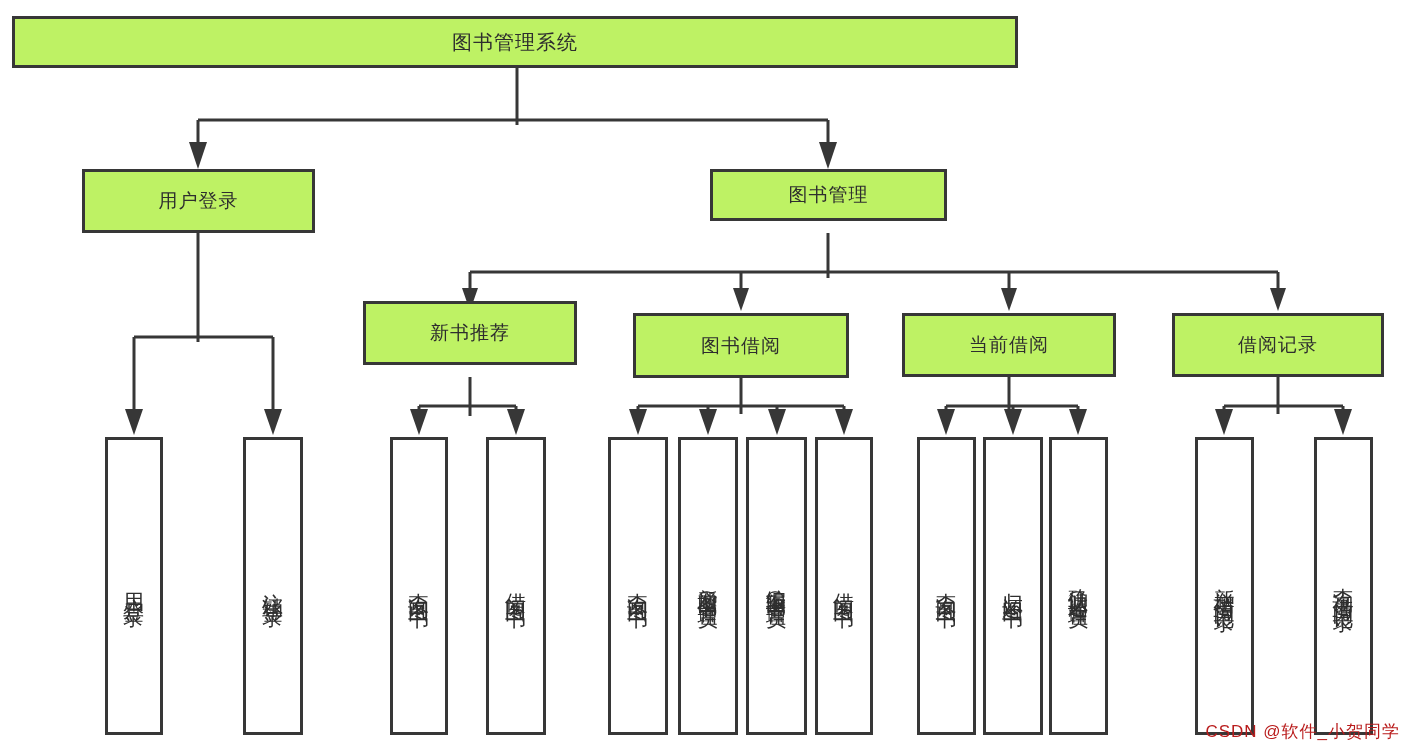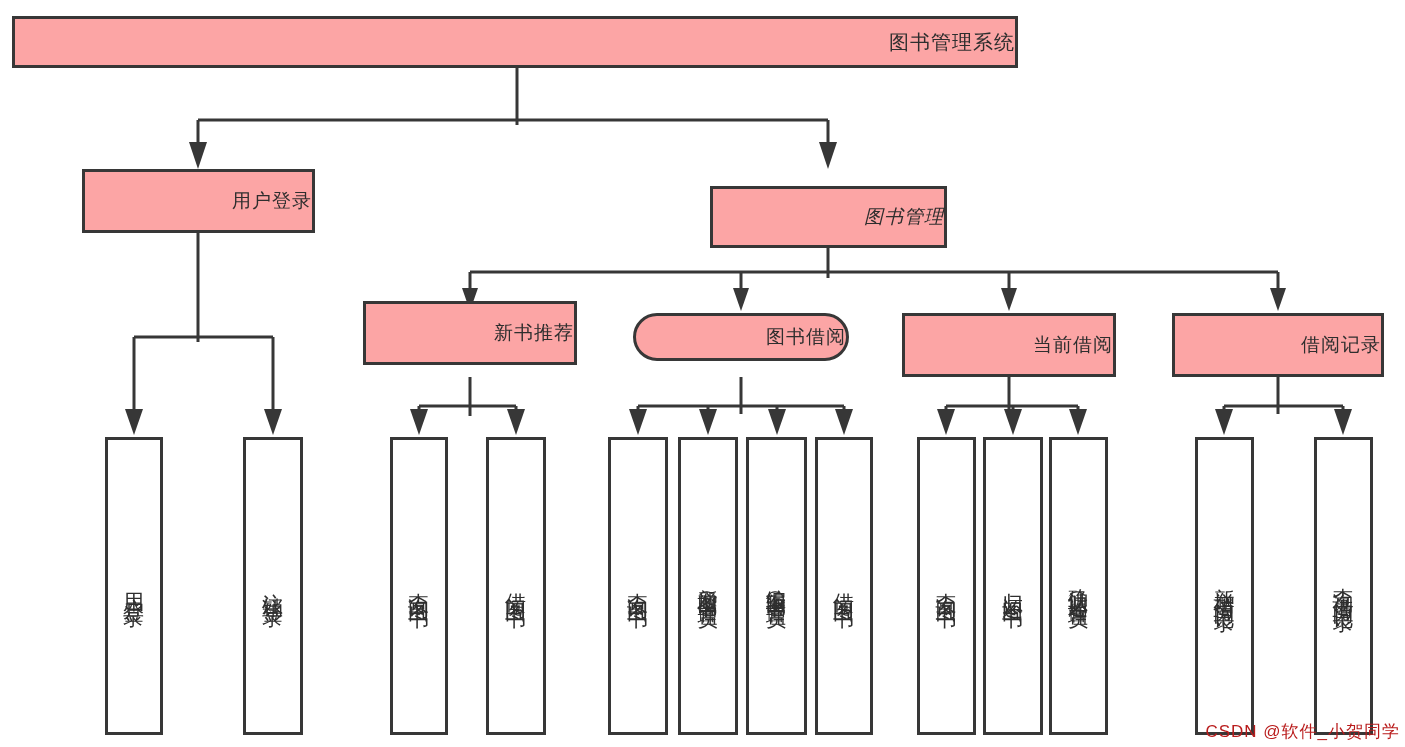--- a/index.html
+++ b/index.html
@@ -9,25 +9,25 @@
     height: 747px;
     background: #ffffff;
     font-family: "Liberation Sans", sans-serif;
     color: #2e2e2e;
     overflow: hidden;
   }
   .wires { position: absolute; left: 0; top: 0; z-index: 1; }
   .hnode {
     position: absolute;
     box-sizing: border-box;
-    background: #fca5a5;
+    background: #bef264;
     border: 3px solid #373737;
     display: flex;
     align-items: center;
-    justify-content: flex-end;
+    justify-content: center;
     z-index: 2;
   }
   .hnode span { font-size: 19px; letter-spacing: 1px; white-space: nowrap; }
   .root span { font-size: 20px; }
   .vnode {
     position: absolute;
     top: 437px;
     height: 298px;
     box-sizing: border-box;
     background: #ffffff;
@@ -122,28 +122,28 @@
     </g>
   </svg>
 
   <div class="hnode root" style="left:12px; top:16px; width:1006px; height:52px;">
     <span>图书管理系统</span>
   </div>
 
   <div class="hnode" style="left:82px; top:169px; width:233px; height:64px;">
     <span>用户登录</span>
   </div>
-  <div class="hnode" style="left:710px; top:186px; width:237px; height:62px;font-style:italic;">
+  <div class="hnode" style="left:710px; top:169px; width:237px; height:52px;">
     <span>图书管理</span>
   </div>
 
   <div class="hnode" style="left:363px; top:301px; width:214px; height:64px;">
     <span>新书推荐</span>
   </div>
-  <div class="hnode" style="left:633px; top:313px; width:216px; height:48px;border-radius:25px;">
+  <div class="hnode" style="left:633px; top:313px; width:216px; height:65px;">
     <span>图书借阅</span>
   </div>
   <div class="hnode" style="left:902px; top:313px; width:214px; height:64px;">
     <span>当前借阅</span>
   </div>
   <div class="hnode" style="left:1172px; top:313px; width:212px; height:64px;">
     <span>借阅记录</span>
   </div>
 
   <div class="vnode" style="left:105px; width:58px;">

